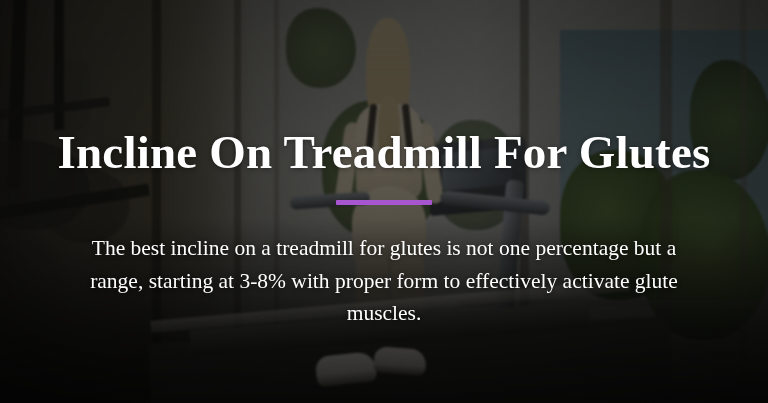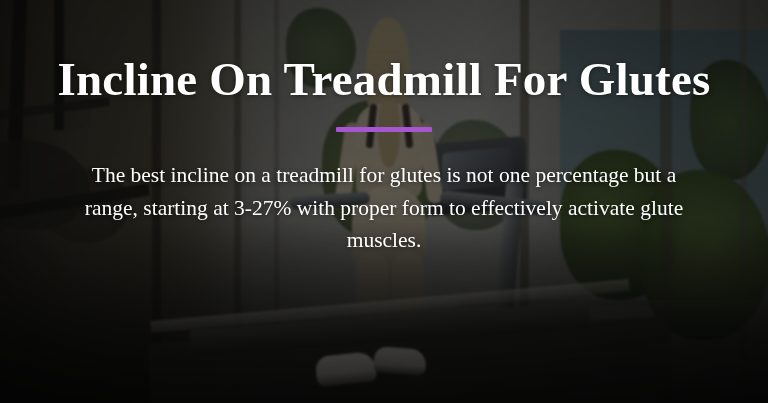--- a/index.html
+++ b/index.html
@@ -234,21 +234,21 @@
       linear-gradient(to bottom, rgba(20,20,18,0.42) 0%, rgba(18,18,16,0.40) 55%, rgba(8,8,7,0.60) 100%);
   }
 
   
   .content {
     position: absolute;
     inset: 0;
     display: flex;
     flex-direction: column;
     align-items: center;
-    justify-content: flex-start;
+    justify-content: center;
     padding-top: 52px;
     box-sizing: border-box;
   }
 
   .title {
     width: 680px;
     margin: 0;
     text-align: center;
     color: #ffffff;
     font-family: "Liberation Serif", serif;
@@ -339,16 +339,16 @@
     <div class="person p-shoe-l"></div>
     <div class="person p-shoe-r"></div>
 
     <div class="bg-blur"></div>
     <div class="overlay"></div>
   </div>
 
   <div class="content">
     <h1 class="title">Incline On Treadmill For Glutes</h1>
     <div class="divider"></div>
-    <p class="subtitle">The best incline on a treadmill for glutes is not one percentage but a range, starting at 3-27% with proper form to effectively activate glute muscles.</p>
+    <p class="subtitle">The best incline on a treadmill for glutes is not one percentage but a range, starting at 3-8% with proper form to effectively activate glute muscles.</p>
   </div>
 
 </div>
 
 </body></html>

